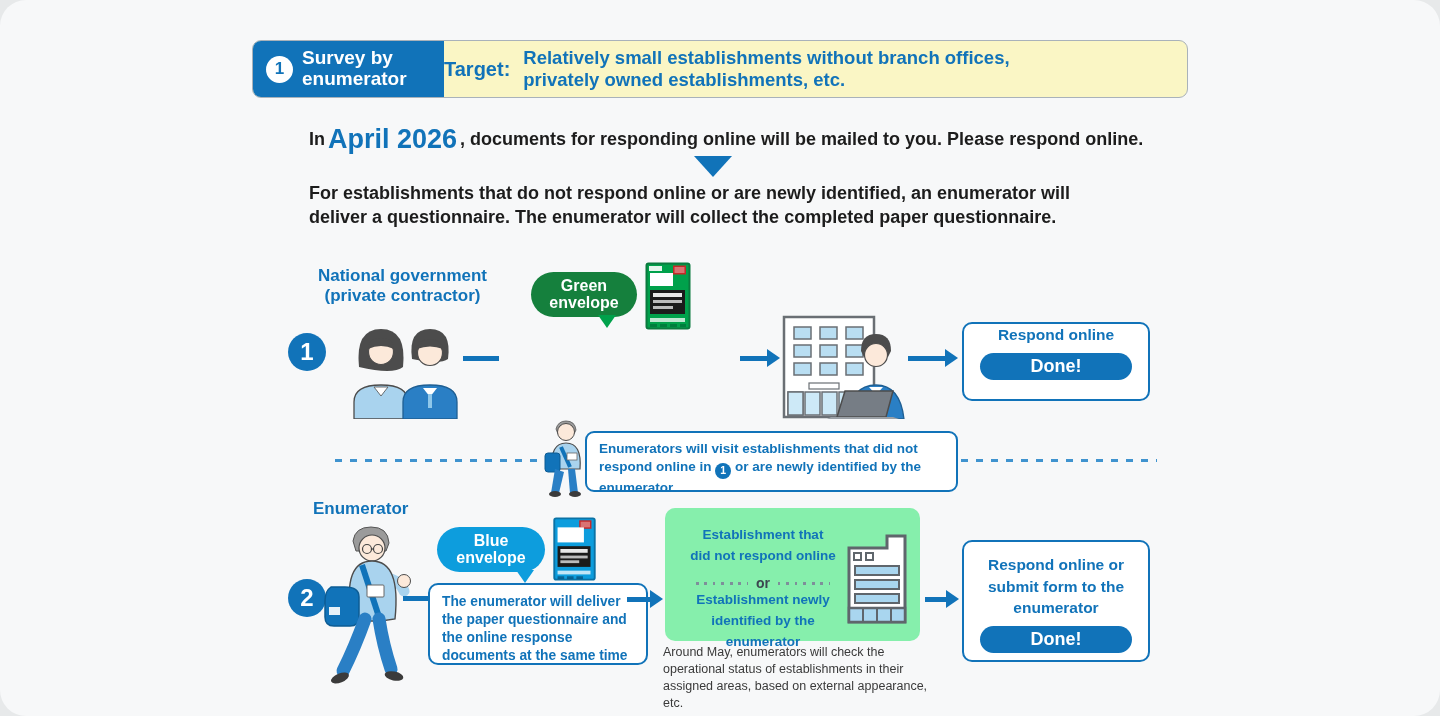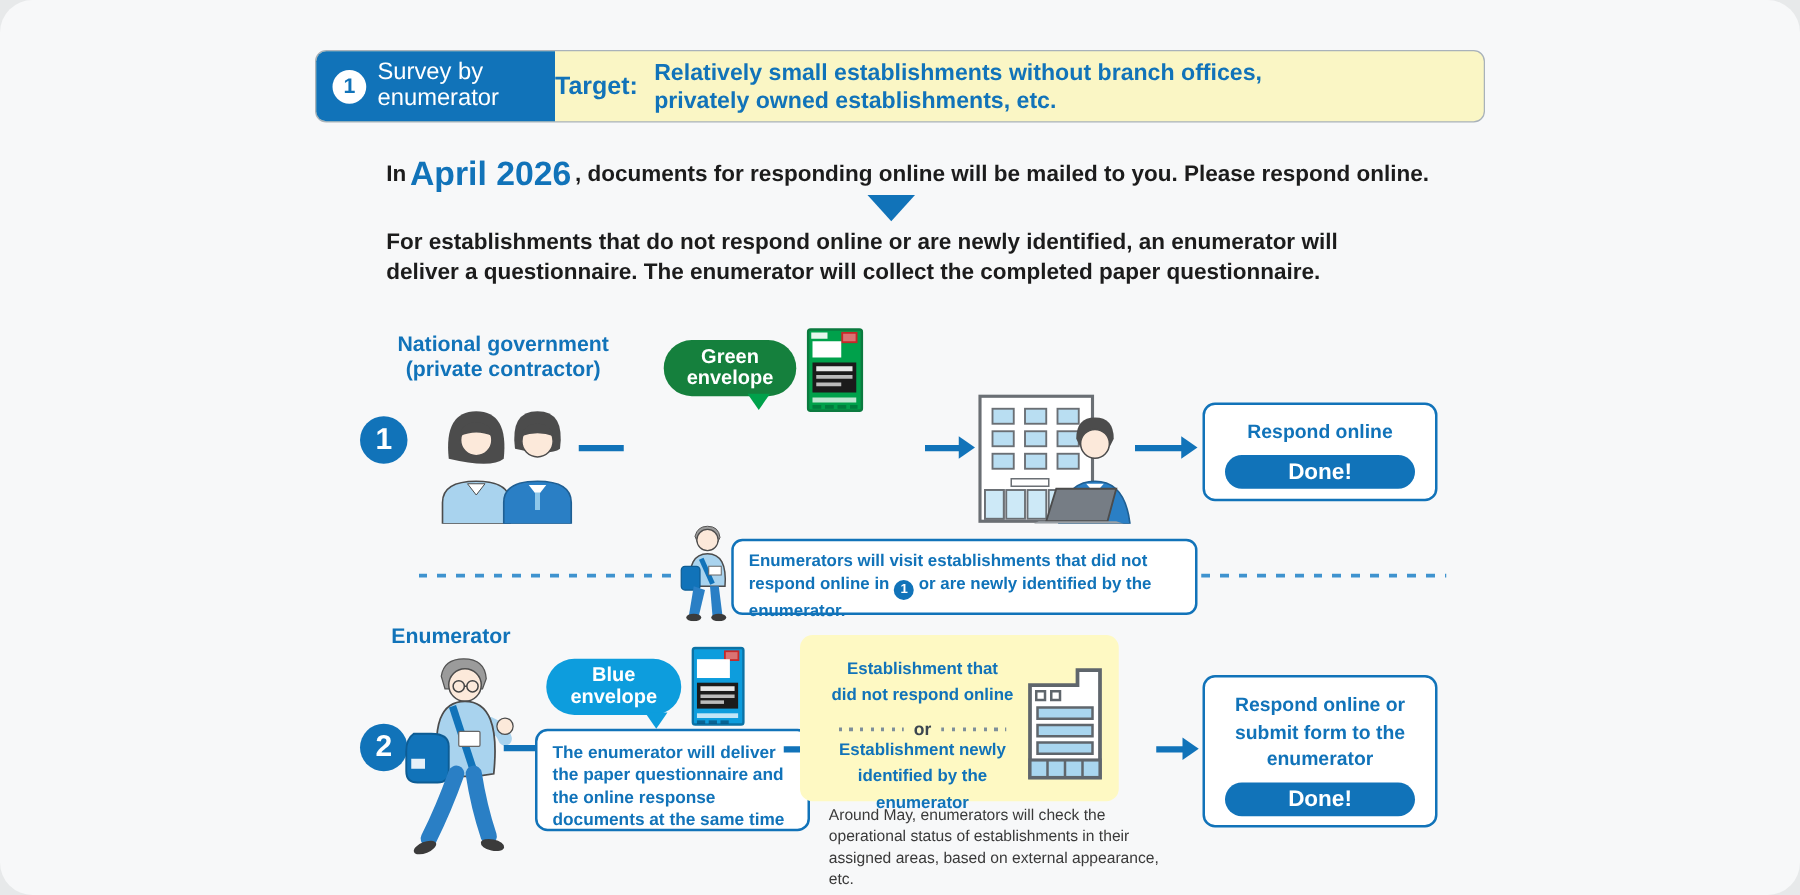--- a/index.html
+++ b/index.html
@@ -9,21 +9,21 @@
   .card { position:absolute; inset:0; background:#f7f8f9; border-radius:26px; }
   .abs { position:absolute; }
 
   
   .header-bar { position:absolute; left:252px; top:40px; width:936px; height:58px; display:flex;
                 border-radius:9px; border:1px solid #a9b2ba; background:#faf6c5; }
   .header-left { width:191px; background:#1173b9; border-radius:8px 0 0 8px; display:flex;
                  align-items:center; padding-left:13px; gap:9px; flex:none; }
   .step-badge { width:27px; height:27px; border-radius:50%; background:#fff; color:#1173b9;
                 font-size:17px; font-weight:700; display:flex; align-items:center; justify-content:center; flex:none; }
-  .header-title { color:#fff; font-size:19px; font-weight:400; line-height:1.08; white-space:pre-line; }
+  .header-title { color:#fff; font-size:19px; font-weight:700; line-height:1.08; white-space:pre-line; }
   .header-right { flex:1; display:flex; align-items:center; gap:13px; }
   .target-label { font-size:20px; font-weight:700; color:#1173b9; }
   .target-text { font-size:18.5px; font-weight:700; color:#1173b9; line-height:1.18; white-space:pre-line; }
 
   
   .intro-line { position:absolute; left:309px; top:120px; height:38px; display:flex; align-items:center;
                 color:#1c1c1c; font-weight:700; }
   .intro-prefix, .intro-suffix { font-size:18px; }
   .intro-date { font-size:27px; color:#1173b9; margin:0 3px; }
   .tri-down { position:absolute; left:694px; top:156px; width:0; height:0;
@@ -60,21 +60,21 @@
   .tail-blue { border-top:13px solid #0d9ddd; }
 
   
   .mid-box { position:absolute; left:585px; top:431px; width:373px; height:61px; background:#fff;
              border:2px solid #1173b9; border-radius:9px; color:#1173b9; font-size:13.5px; font-weight:700;
              line-height:1.32; padding:7px 12px 0; }
   .inline-badge { display:inline-flex; width:16px; height:16px; border-radius:50%; background:#1173b9; color:#fff;
                   font-size:10.5px; font-weight:700; align-items:center; justify-content:center; vertical-align:-3px; }
 
   
-  .panel { position:absolute; left:640px; top:508px; width:255px; height:133px; border-radius:10px; background:#fef9c3; }
+  .panel { position:absolute; left:665px; top:508px; width:255px; height:133px; border-radius:10px; background:#86efac; }
   .panel-opt { position:absolute; left:8px; width:180px; text-align:center; font-size:13.5px; font-weight:700;
                color:#1173b9; line-height:1.55; white-space:pre-line; }
   .or-row { position:absolute; left:8px; top:67px; width:180px; display:flex; align-items:center; justify-content:center; gap:8px; }
   .dot-line { width:52px; height:3px; background:repeating-linear-gradient(90deg,#7e8f9a 0 2.5px,transparent 2.5px 8.5px); }
   .or-label { font-size:14px; font-weight:700; color:#3c4650; }
   .footnote { position:absolute; left:663px; top:644px; width:276px; font-size:12.5px; color:#3a3a3a; line-height:1.36; }
 
   svg { display:block; }
   .env-green .env-body { fill:#00a14b; stroke:#0b7a3f; stroke-width:2; }
   .env-blue .env-body { fill:#0d9ddd; stroke:#0b72a5; stroke-width:2; }
@@ -184,21 +184,21 @@
     <path d="M96 86 l3 14 l-6 0 z" fill="#7cc0e8"></path>
     <path d="M58 112 l8 -26 h48 l-7 26 z" fill="#767d85" stroke="#4c4c4c" stroke-width="1.5"></path>
     <path d="M52 112 h62 l6 2 h-72 z" fill="#9aa0a6"></path>
   </svg>
 
   <div class="arrow" style="left:908px; top:349px; width:50px;">
     <div class="shaft"></div>
       <div class="head"></div>
   </div>
 
-  <div class="result-box" style="left:962px; top:322px; width:188px; height:79px; padding-top:11px;">
+  <div class="result-box" style="left:962px; top:322px; width:188px; height:79px; ">
     <div class="result-title">Respond online</div>
     <div class="done-pill">Done!</div>
   </div>
 
   <div class="dash-line" style="left:335px; top:459px; width:207px;"></div>
   <div class="dash-line" style="left:961px; top:459px; width:196px;"></div>
 
   <svg class="abs" style="left:537px; top:417px;" width="56" height="80" viewBox="0 0 56 80">
     <path d="M19 12 q2 -8 10 -8 q9 0 10 9 l-2 4 h-16 z" fill="#9b9b9b" stroke="#555" stroke-width="0.8"></path>
     <circle cx="29" cy="15" r="8.5" fill="#fce9da" stroke="#4c4c4c" stroke-width="1"></circle>

